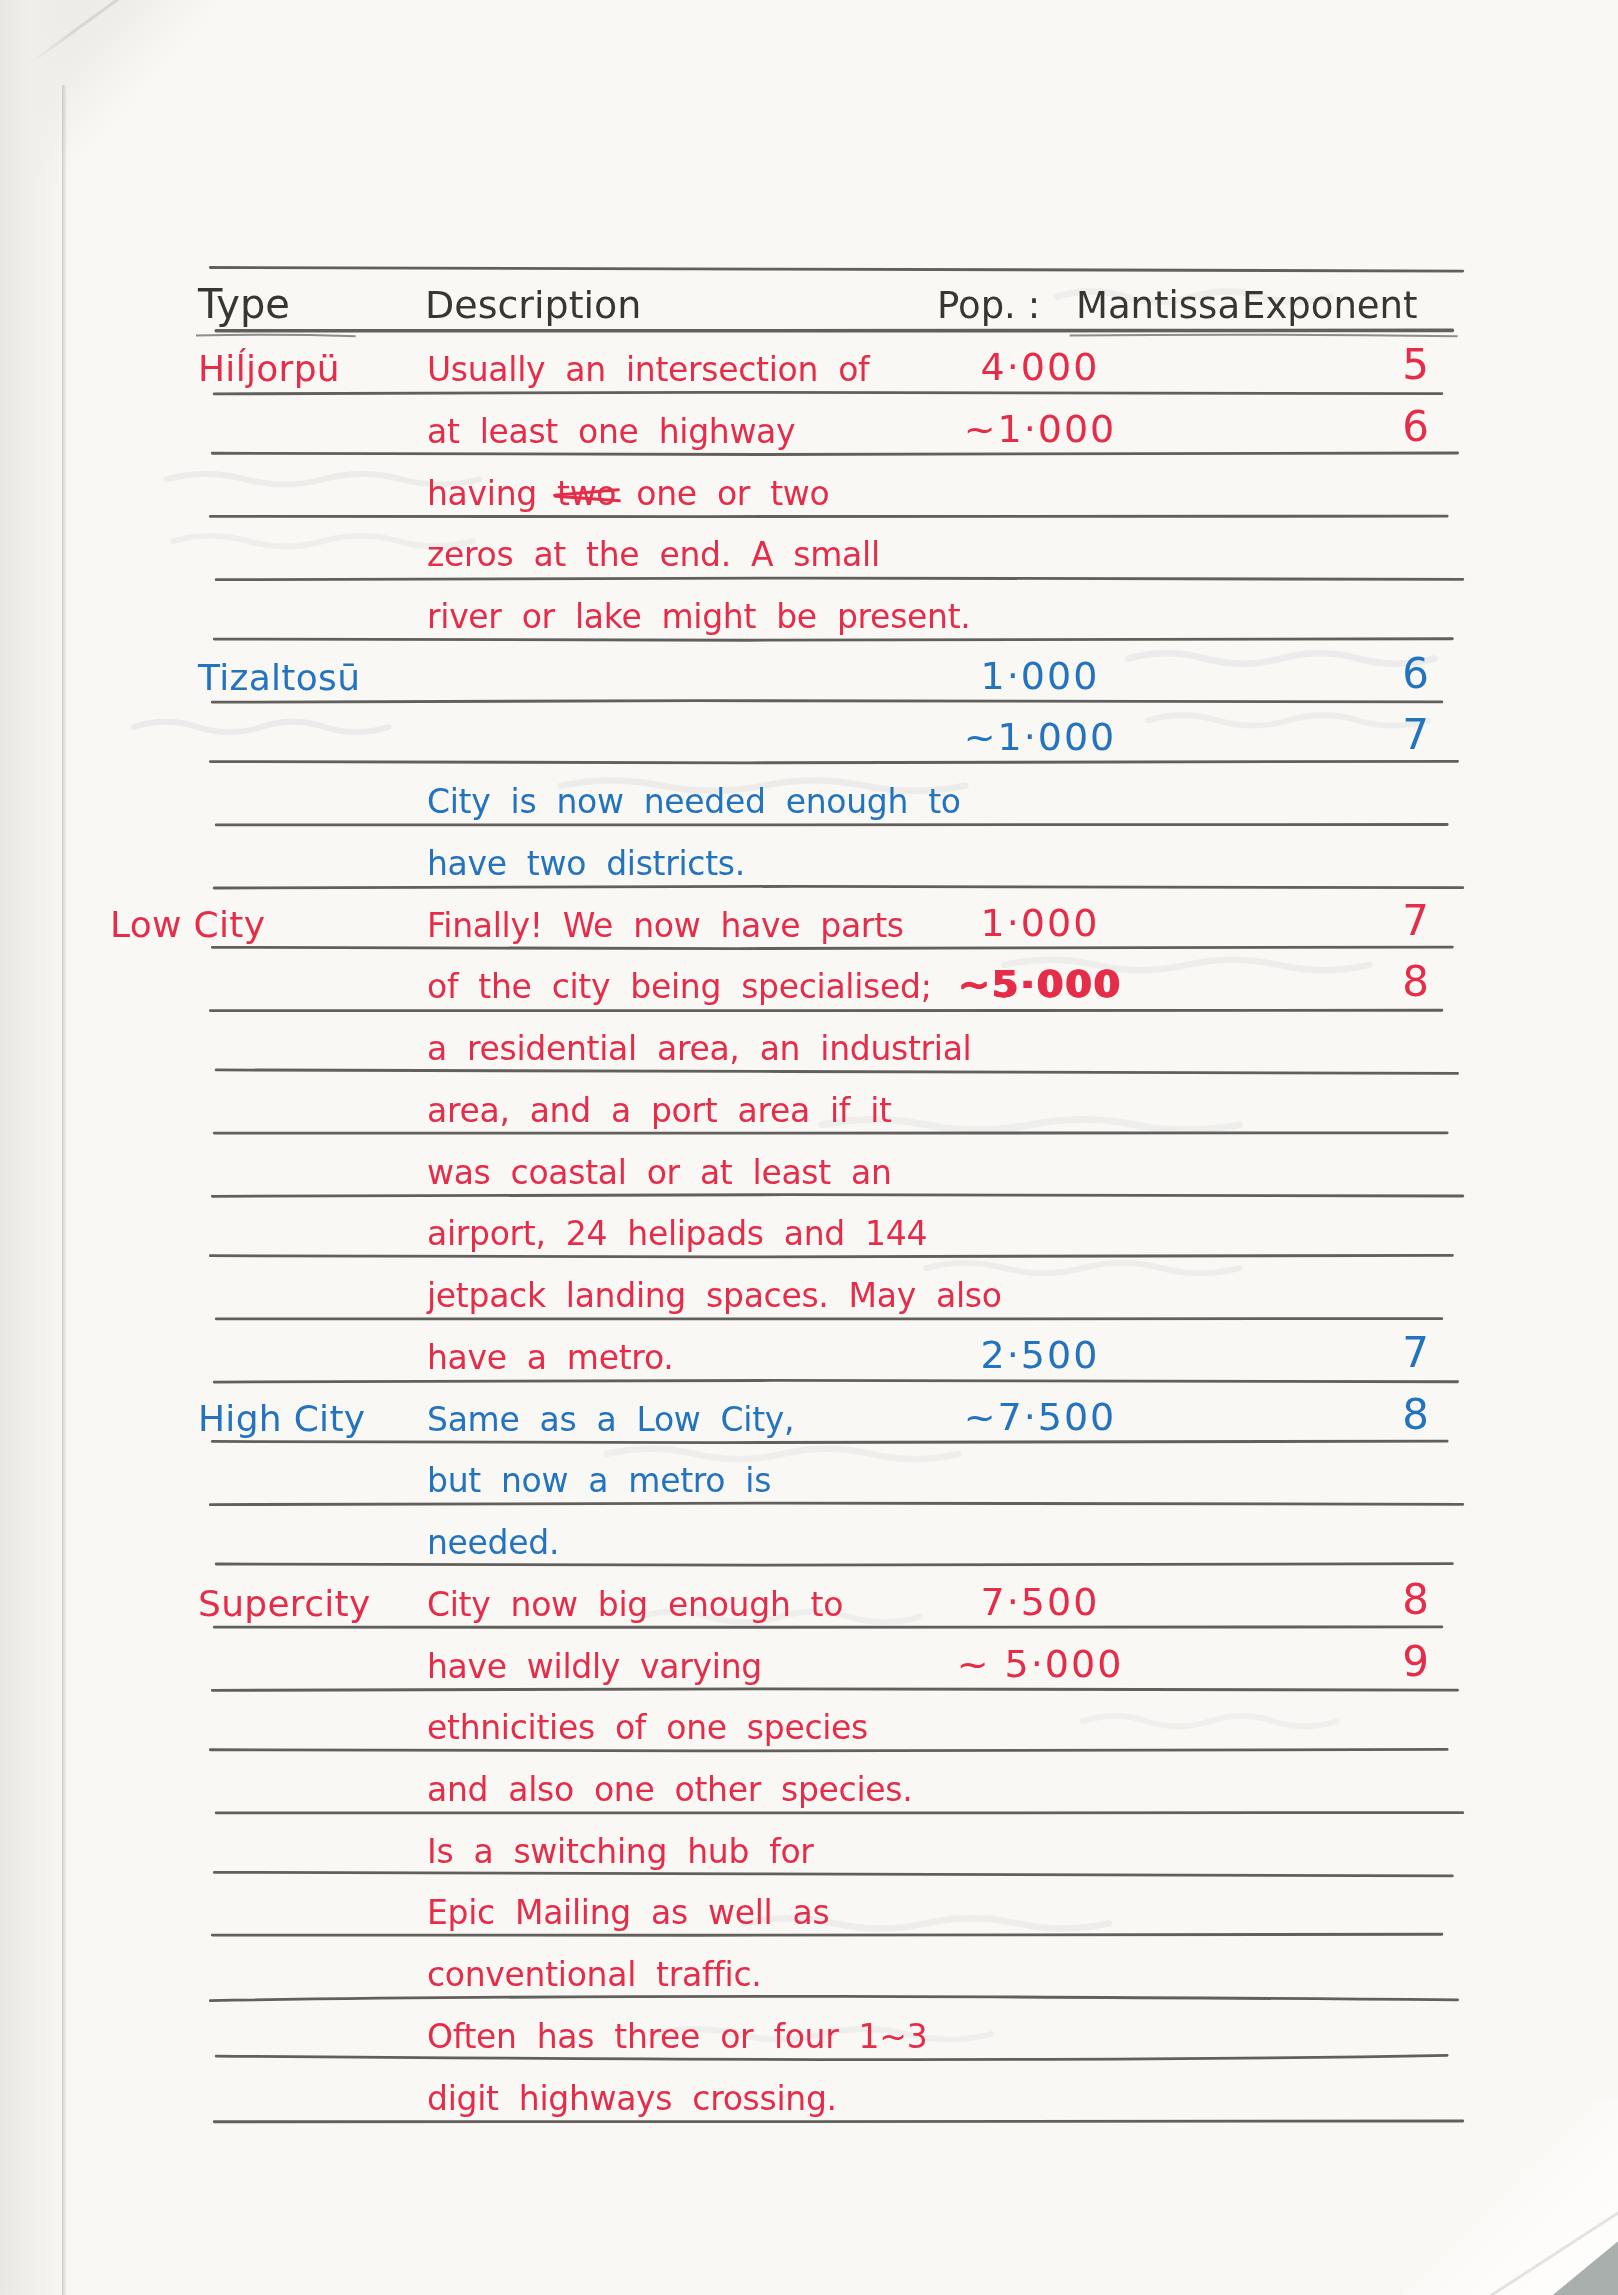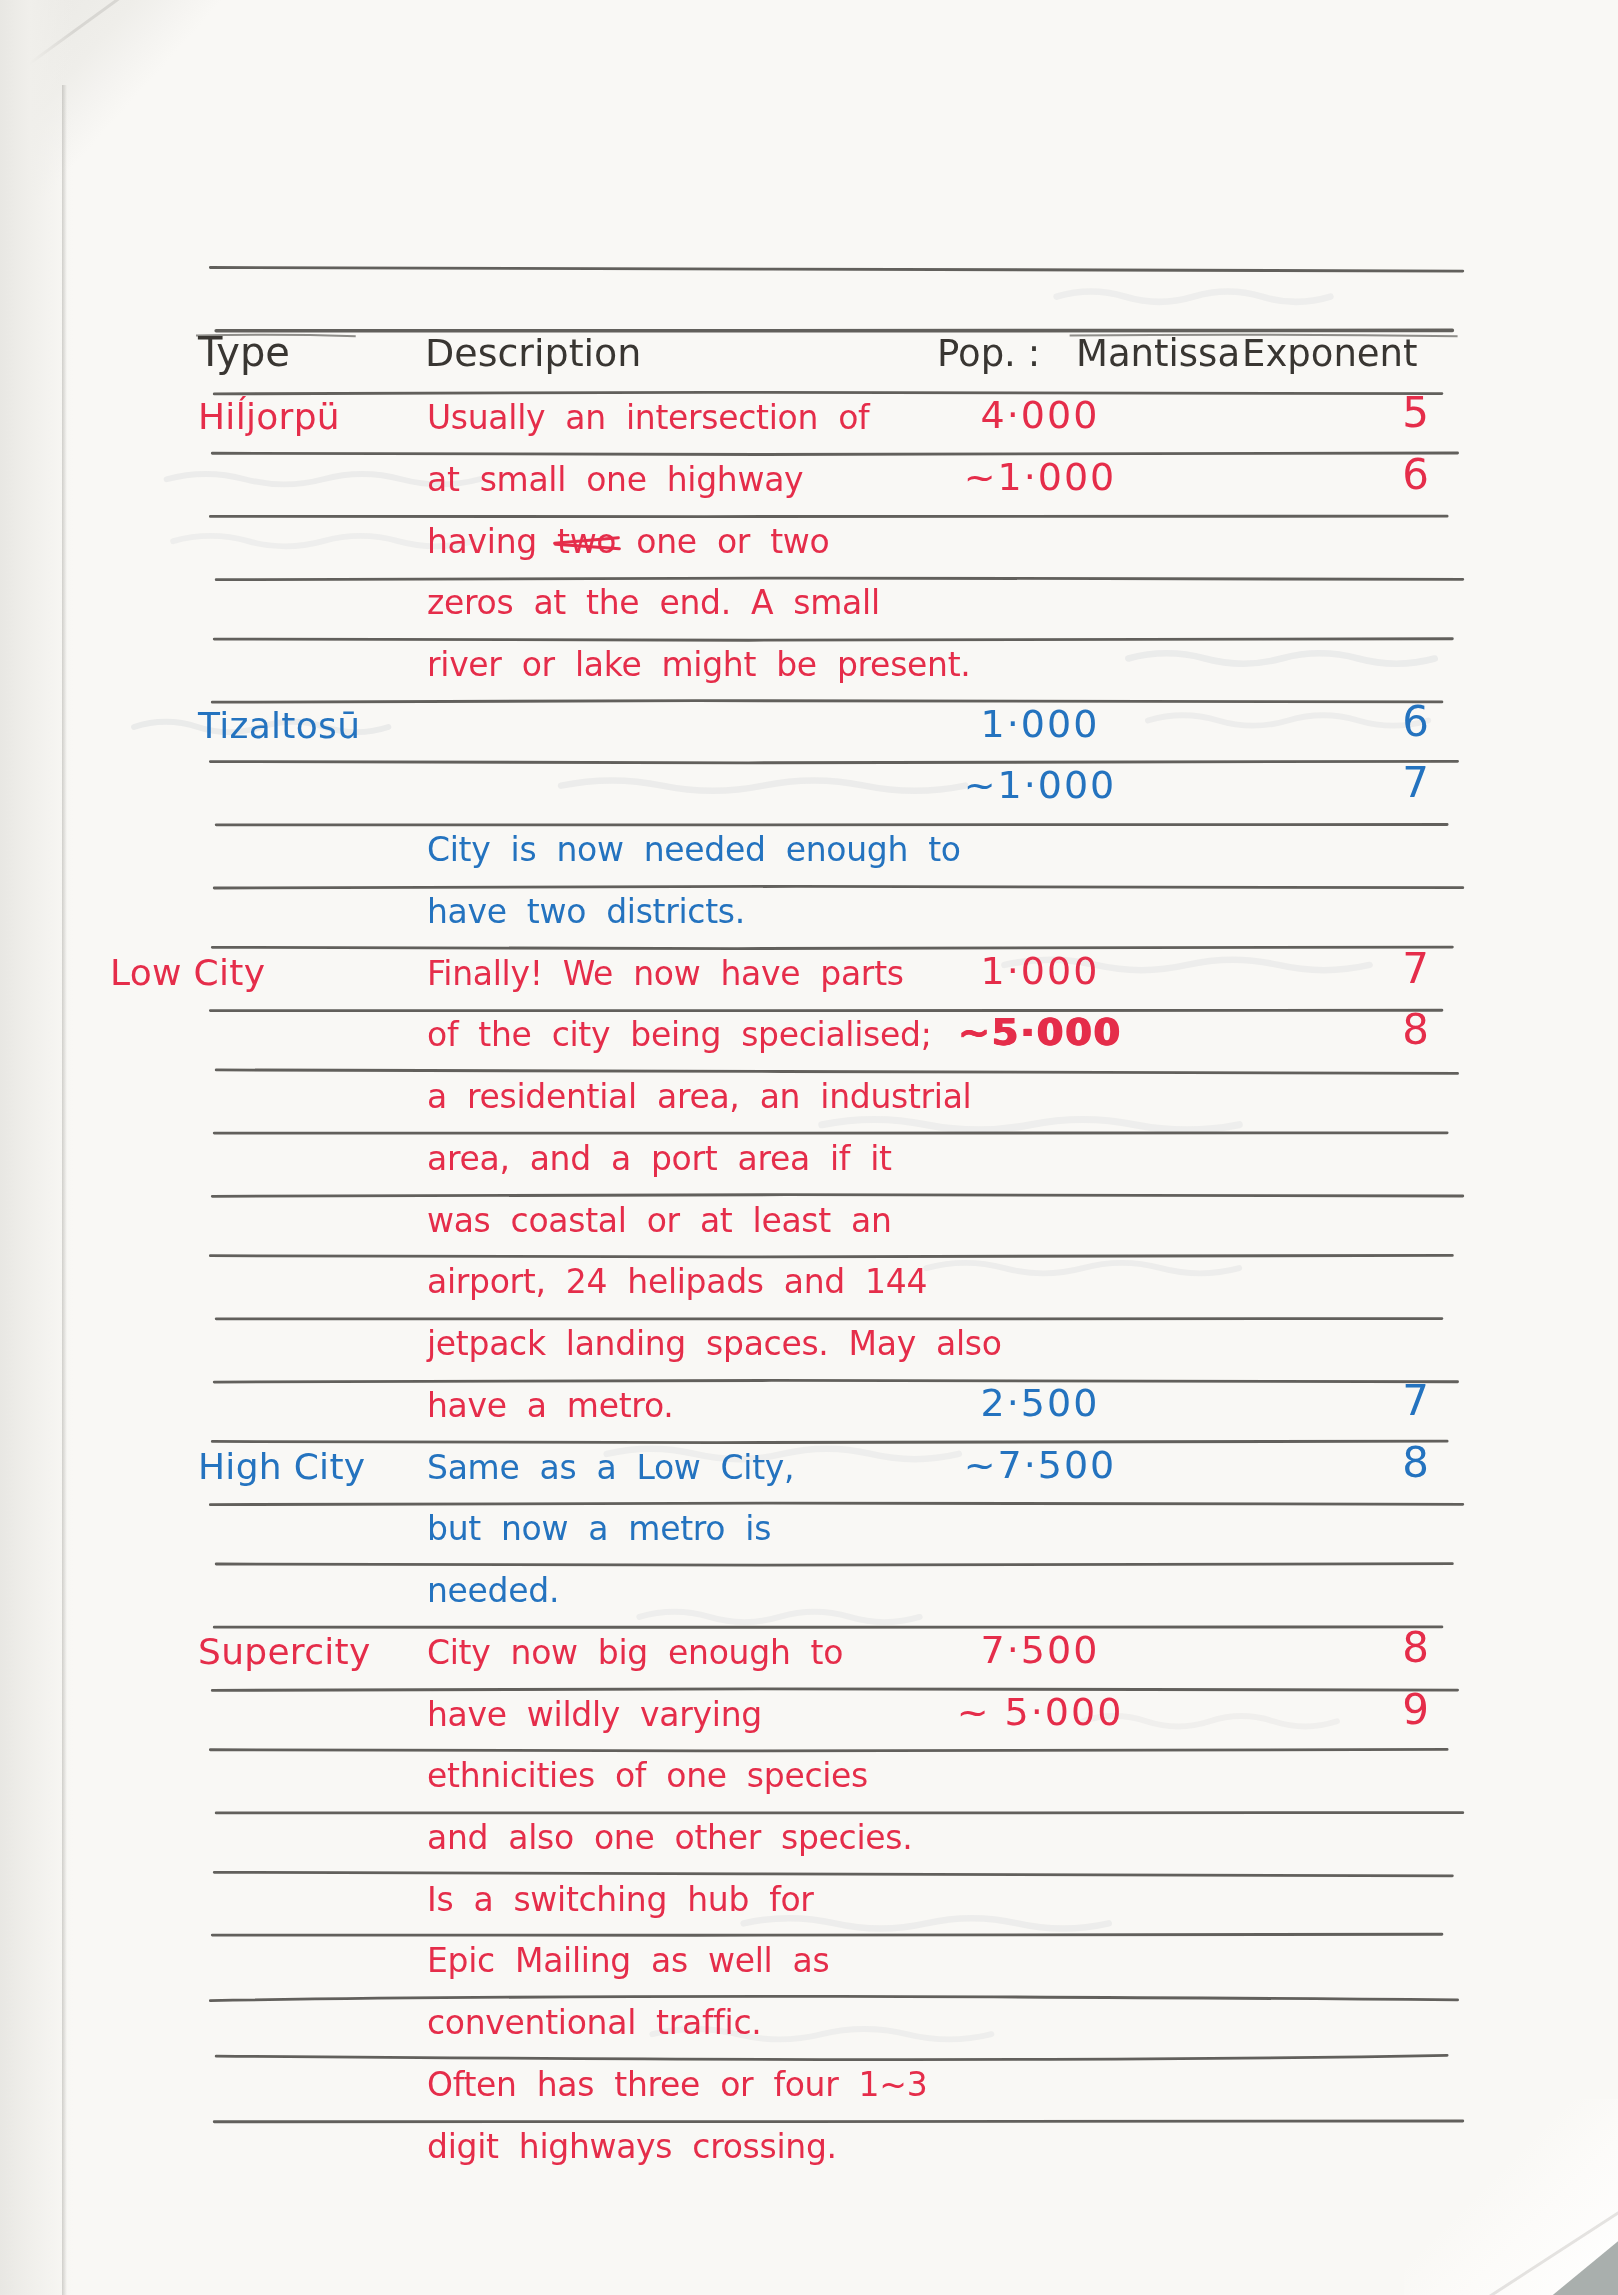--- a/index.html
+++ b/index.html
@@ -16,21 +16,21 @@
         background:rgba(140,138,130,0.22);transform:rotate(-36deg);transform-origin:left center;border-radius:1.3px;}
   .fold-br-flap{position:absolute;right:0;bottom:0;width:215px;height:196px;z-index:4;pointer-events:none;
         background:linear-gradient(315deg,#ffffff 0%,#fcfbf9 38%,rgba(249,248,245,0) 60%);}
   .fold-br-crease{position:absolute;right:-26px;bottom:98px;width:280px;height:3.3px;z-index:5;pointer-events:none;
         background:rgba(128,126,120,0.20);transform:rotate(-33deg);transform-origin:right center;border-radius:2px;}
   .fold-br-gray{position:absolute;right:0;bottom:0;width:77px;height:70px;z-index:5;pointer-events:none;
         background:#a9afad;clip-path:polygon(100% 22%,100% 100%,14% 100%);}
   svg.layer{position:absolute;left:0;top:0;z-index:2;pointer-events:none;}
   svg.bleed{z-index:1;}
   
-  .hdr-row,.row{position:absolute;left:0;right:0;height:62px;z-index:3;margin-top:48px;}
+  .hdr-row,.row{position:absolute;left:0;right:0;height:62px;z-index:3;}
   .hdr-row span,.row span.cell{position:absolute;bottom:3.9px;white-space:pre;}
   .ink-red{color:#e52d4a;}
   .ink-blue{color:#2473bf;}
   .ink-black{color:#393632;}
   .hdr-type{left:198px;font-size:40px;}
   .hdr-desc{left:425px;font-size:38px;}
   .hdr-pop{left:937px;font-size:37px;}
   .hdr-man{left:1076px;font-size:37px;}
   .hdr-exp{left:1242px;font-size:37px;}
   .type-label{left:198px;font-size:36px;letter-spacing:0.3px;}
@@ -111,21 +111,21 @@
   </div>
 
   <div id="rows">
       <div class="row" style="top: 331px; padding-left: 8px;">
         <span class="cell type-label ink-red">Hiĺjorpü</span>
         <span class="cell desc ink-red"><span>Usually an intersection of</span></span>
         <span class="cell mantissa ink-red">4·000</span>
         <span class="cell exponent ink-red">5</span>
       </div>
       <div class="row" style="top: 393px;">
-        <span class="cell desc ink-red"><span>at small one highway</span></span>
+        <span class="cell desc ink-red"><span>at least one highway</span></span>
         <span class="cell mantissa ink-red">~1·000</span>
         <span class="cell exponent ink-red">6</span>
       </div>
       <div class="row" style="top: 455px;">
         <span class="cell desc ink-red"><span>having </span><span class="struck">two</span><span> one or two</span></span>
       </div>
       <div class="row" style="top: 516px;">
         <span class="cell desc ink-red"><span>zeros at the end. A small</span></span>
       </div>
       <div class="row" style="top: 578px;">

